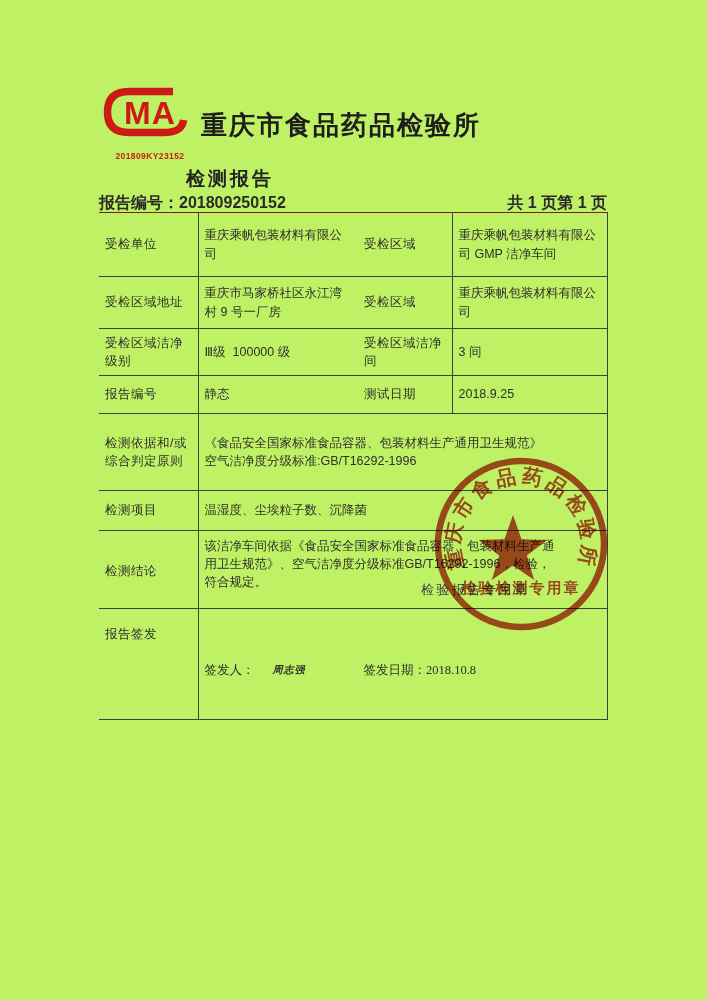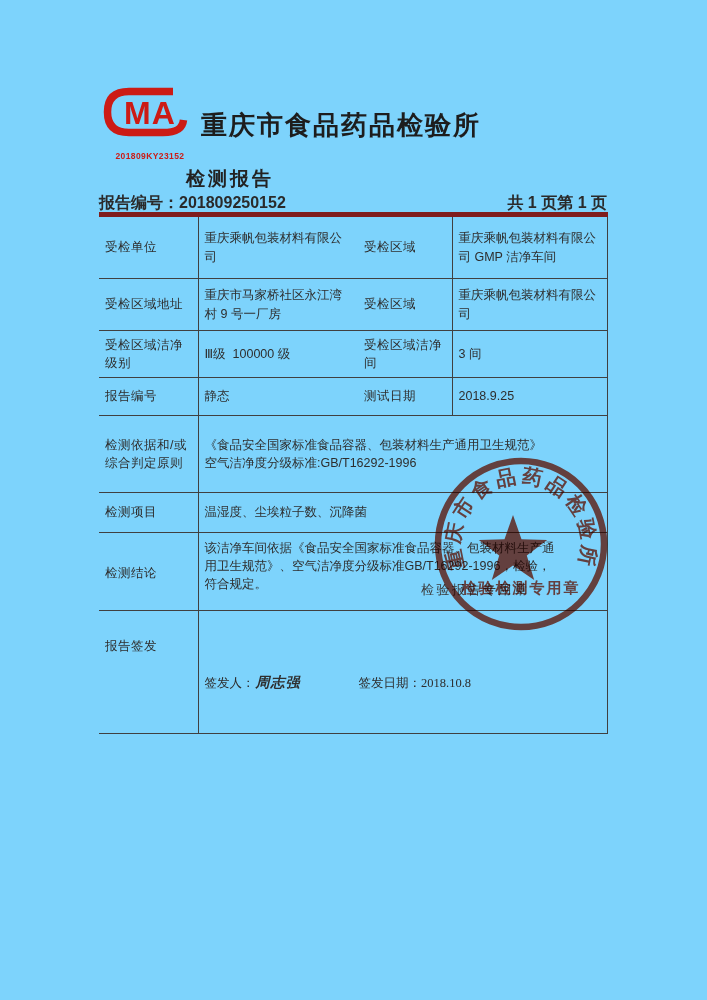--- a/index.html
+++ b/index.html
@@ -1,21 +1,21 @@
 <!DOCTYPE html>
 <html><head>
 <meta charset="utf-8">
 <style>
   * { margin:0; padding:0; box-sizing:border-box; }
   html,body { background:#e8e8e8; }
   .page {
     position:relative;
     width:707px; height:1000px;
     margin:0 auto;
-    background:#7dd3fc;
+    background:#bef264;
     font-family:"Liberation Sans", sans-serif;
     color:#2d2d2d;
     overflow:hidden;
   }
   
   .logo-box { position:absolute; left:103px; top:85px; width:94px; text-align:center; }
   .logo-box svg { display:block; }
   .logo-certno { display:block; margin-top:12px; font-size:8.5px; letter-spacing:.4px; color:#cc1b15; font-weight:600; }
   .org-title {
     position:absolute; left:186px; top:108px; width:310px;
@@ -29,37 +29,37 @@
   }
   .meta-row {
     position:absolute; left:99px; top:193px; width:508px;
     display:flex; justify-content:space-between;
     font-size:16px; font-weight:600; color:#2a2a2a;
   }
   
   table.report {
     position:absolute; left:99px; top:212px; width:508px;
     border-collapse:collapse; table-layout:fixed;
-    border-top:5px solid #7f1d1d; border-right:1px solid #404040;
+    border-top:1px solid #7f1d1d; border-right:1px solid #404040;
     font-size:12.5px; color:#2e2e2e;
   }
   table.report td {
     border-bottom:1px solid #404040;
     vertical-align:middle;
     padding:3px 6px;
     line-height:1.45;
     word-break:break-all;
     white-space:pre-wrap;
   }
   td.lab { letter-spacing:.5px; padding-left:6px; }
   td.divr { border-right:1px solid #404040; }
   tr.r7 td { vertical-align:top; padding-top:6px; }
-  tr.r8 td { vertical-align:top; padding-top:26px; }
+  tr.r8 td { vertical-align:top; padding-top:16px; }
   .sig-line { display:flex; align-items:center;font-family:Liberation Serif, serif; }
-  .sig-name { font-style:italic; font-weight:700; font-size:14px; letter-spacing:1px; margin-left:1px; }
+  .sig-name { font-style:italic; font-weight:700; font-size:10px; letter-spacing:1px; margin-left:18px; }
   .sig-date { margin-left:58px; }
   .dashes { text-align:center; letter-spacing:1px; color:#444; }
   
   .seal { position:absolute; left:428px; top:452px; mix-blend-mode:multiply; opacity:.9; }
   .seal-overlay-text {
     position:absolute; left:421px; top:581px;
     font-size:13px; letter-spacing:2.5px; color:#3b3b3b;
     white-space:nowrap;
   }
 </style>

